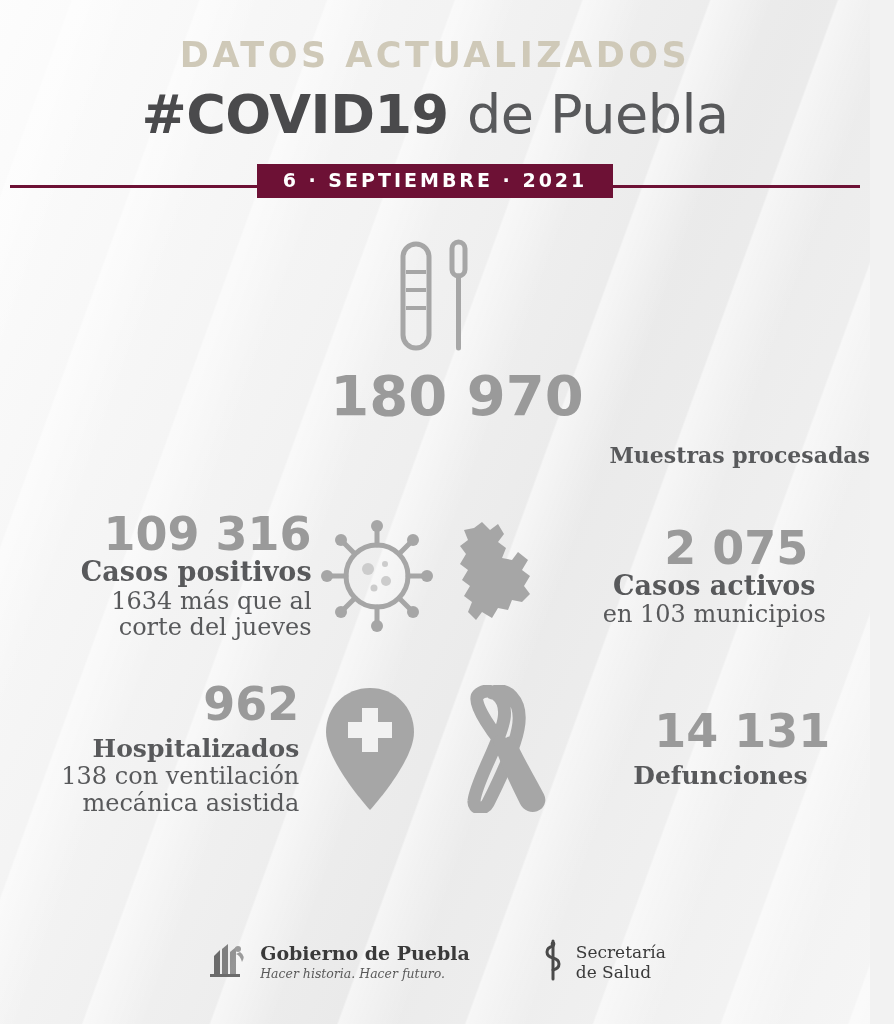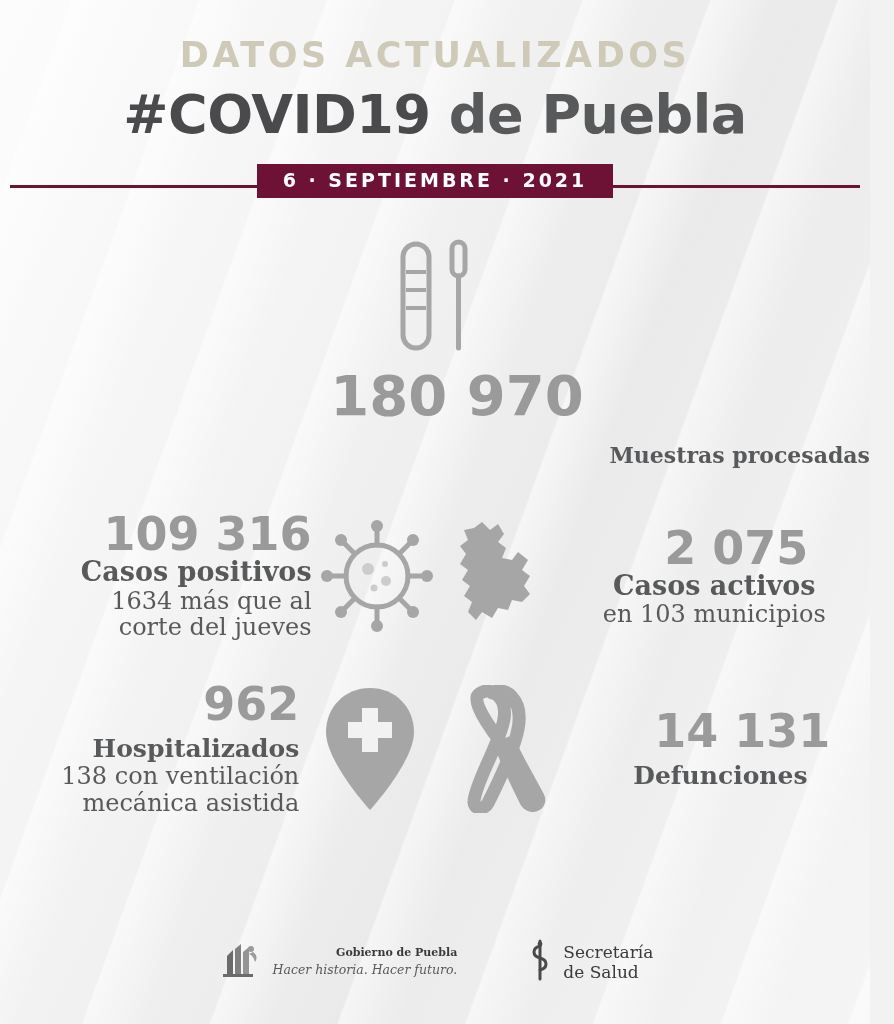--- a/index.html
+++ b/index.html
@@ -55,21 +55,21 @@
   .title {
     margin-top: 14px;
     font-family: "DejaVu Sans", sans-serif;
     font-weight: bold;
     font-size: 54px;
     color: #58595b;
     letter-spacing: -0.5px;
     line-height: 1.05;
   }
   .title .hash { color: #4a4a4c; }
-  .title .de { font-weight: bold; }
+  .title .de { font-weight: normal; }
 
   .date-wrap {
     position: relative;
     margin-top: 20px;
     height: 44px;
   }
   .date-rule {
     position: absolute;
     left: 10px;
     right: 10px;
@@ -172,24 +172,23 @@
     display: flex;
     align-items: center;
     justify-content: center;
     gap: 70px;
     z-index: 2;
   }
   .logo-block { display: flex; align-items: center; gap: 10px; }
   .logo-text-main {
     font-family: "DejaVu Serif", serif;
     font-weight: bold;
-    font-size: 11px;
+    font-size: 19px;
     color: #3a3a3a;
     line-height: 1.15;
-    text-align: right;
   }
   .logo-text-sub {
     font-family: "DejaVu Serif", serif;
     font-style: italic;
     font-size: 12.5px;
     color: #5a5a5a;
     line-height: 1.2;
     margin-top: 2px;
   }
   .salud-text {

